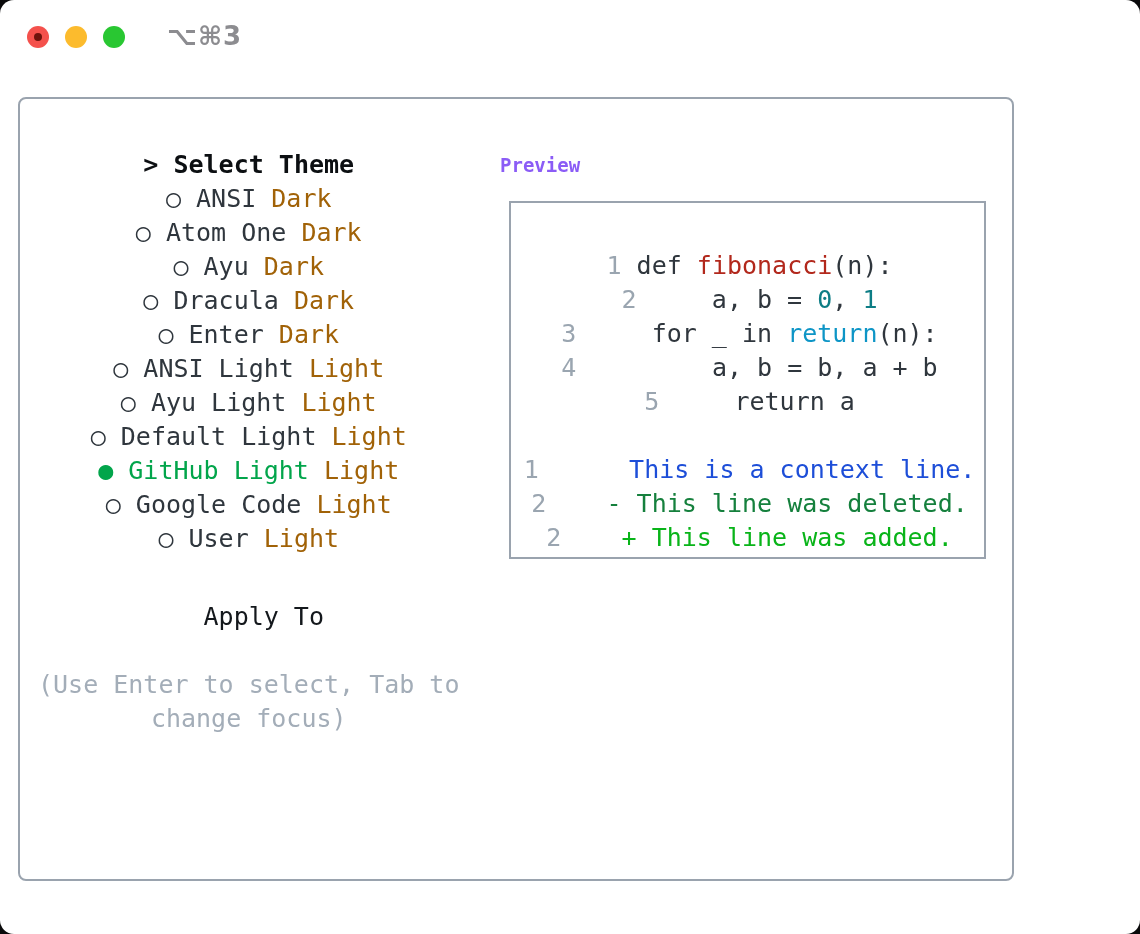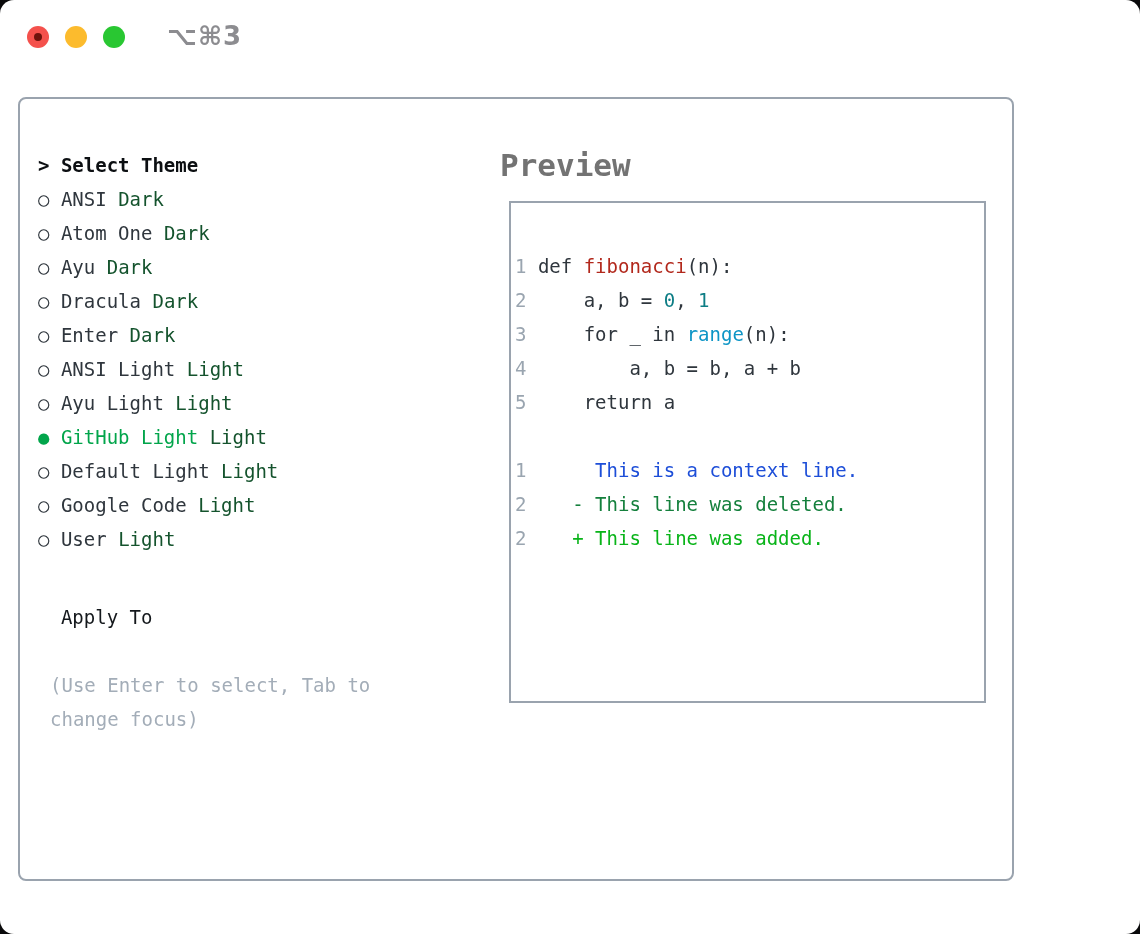--- a/index.html
+++ b/index.html
@@ -15,35 +15,35 @@
   .tl.green{left:103px;background:#29c732;}
   .tl-dot{position:absolute;left:7px;top:7px;width:8px;height:8px;border-radius:50%;background:#6d130c;}
   .win-title{position:absolute;left:167px;top:21px;font-family:"DejaVu Sans",sans-serif;
              font-size:26px;font-weight:600;color:#8c8c90;letter-spacing:1px;}
 
   
   .panel{position:absolute;left:18px;top:97px;width:996px;height:784px;border:2px solid #9aa3ae;
          border-radius:8px;background:#fff;box-sizing:border-box;}
 
   .row,.prow,.hint-line,.apply-header{white-space:pre;height:34px;line-height:34px;
-        font-family:"DejaVu Sans Mono",monospace;font-size:19px;color:#2f363d;}
+        font-family:"DejaVu Sans Mono",monospace;font-size:25px;color:#2f363d;text-align:center;}
 
   .left-col{position:absolute;left:18px;top:49px;}
   .prompt,.hdr{font-weight:bold;color:#0c0f12;}
-  .variant{color:#14532d;}
+  .variant{color:#a16207;}
   .sel{color:#02a54b;}
   .apply-block{margin-top:34px;}
   .apply-header{color:#14181c;padding-left:2ch;margin-top:44px;}
-  .hint{margin-top:34px;margin-left:12px;}
+  .hint{margin-top:34px;}
   .hint-line{color:#a3adb8;}
 
   
   .preview-header{position:absolute;left:480px;top:49px;height:34px;line-height:34px;
-        font-family:"DejaVu Sans Mono",monospace;font-size:31px;font-weight:bold;color:#737373;}
-  .preview-box{position:absolute;left:489px;top:102px;width:477px;height:502px;
+        font-family:"DejaVu Sans Mono",monospace;font-size:19px;font-weight:bold;color:#8b5cf6;}
+  .preview-box{position:absolute;left:489px;top:102px;width:477px;height:358px;
         border:2px solid #9aa3ae;background:#fff;box-sizing:border-box;
         padding:46px 0 0 4px;overflow:hidden;}
   .ln{color:#9aa5b0;}
   .tk-code{color:#2f363d;}
   .tk-function{color:#b2281c;}
   .tk-number{color:#0d7d85;}
   .tk-builtin{color:#0d95c6;}
   .tk-context{color:#1d4ed8;}
   .tk-deleted{color:#15803d;}
   .tk-added{color:#09b419;}
@@ -69,41 +69,41 @@
         <div class="row"><span class="prompt">&gt;</span><span> </span><span class="hdr">Select Theme</span></div>
 
         <div id="theme-list">
             <div class="row"><span class="marker">○</span> <span class="tname">ANSI</span> <span class="variant">Dark</span></div>
             <div class="row"><span class="marker">○</span> <span class="tname">Atom One</span> <span class="variant">Dark</span></div>
             <div class="row"><span class="marker">○</span> <span class="tname">Ayu</span> <span class="variant">Dark</span></div>
             <div class="row"><span class="marker">○</span> <span class="tname">Dracula</span> <span class="variant">Dark</span></div>
             <div class="row"><span class="marker">○</span> <span class="tname">Enter</span> <span class="variant">Dark</span></div>
             <div class="row"><span class="marker">○</span> <span class="tname">ANSI Light</span> <span class="variant">Light</span></div>
             <div class="row"><span class="marker">○</span> <span class="tname">Ayu Light</span> <span class="variant">Light</span></div>
+            <div class="row"><span class="marker">○</span> <span class="tname">Default Light</span> <span class="variant">Light</span></div>
             <div class="row"><span class="marker sel">●</span> <span class="tname sel">GitHub Light</span> <span class="variant">Light</span></div>
-            <div class="row"><span class="marker">○</span> <span class="tname">Default Light</span> <span class="variant">Light</span></div>
             <div class="row"><span class="marker">○</span> <span class="tname">Google Code</span> <span class="variant">Light</span></div>
             <div class="row"><span class="marker">○</span> <span class="tname">User</span> <span class="variant">Light</span></div>
           </div>
 
         <div class="apply-block">
           <div class="apply-header">Apply To</div>
         </div>
 
         <div class="hint" id="hint">
             <div class="hint-line">(Use Enter to select, Tab to</div>
             <div class="hint-line">change focus)</div>
           </div>
       </div>
 
       <div class="preview-header">Preview</div>
       <div class="preview-box" id="preview-box">
           <div class="prow"><span class="ln">1</span> <span class="tk-code">def </span><span class="tk-function">fibonacci</span><span class="tk-code">(n):</span></div>
           <div class="prow"><span class="ln">2</span> <span class="tk-code">    a, b = </span><span class="tk-number">0</span><span class="tk-code">, </span><span class="tk-number">1</span></div>
-          <div class="prow"><span class="ln">3</span> <span class="tk-code">    for _ in </span><span class="tk-builtin">range</span><span class="tk-code">(n):</span></div>
+          <div class="prow"><span class="ln">3</span> <span class="tk-code">    for _ in </span><span class="tk-builtin">return</span><span class="tk-code">(n):</span></div>
           <div class="prow"><span class="ln">4</span> <span class="tk-code">        a, b = b, a + b</span></div>
           <div class="prow"><span class="ln">5</span> <span class="tk-code">    return a</span></div>
           <div class="prow"><span class="ln"></span> </div>
           <div class="prow"><span class="ln">1</span> <span class="tk-context">     This is a context line.</span></div>
           <div class="prow"><span class="ln">2</span> <span class="tk-deleted">   - This line was deleted.</span></div>
           <div class="prow"><span class="ln">2</span> <span class="tk-added">   + This line was added.</span></div>
         </div>
 
     </div>
   </div>

